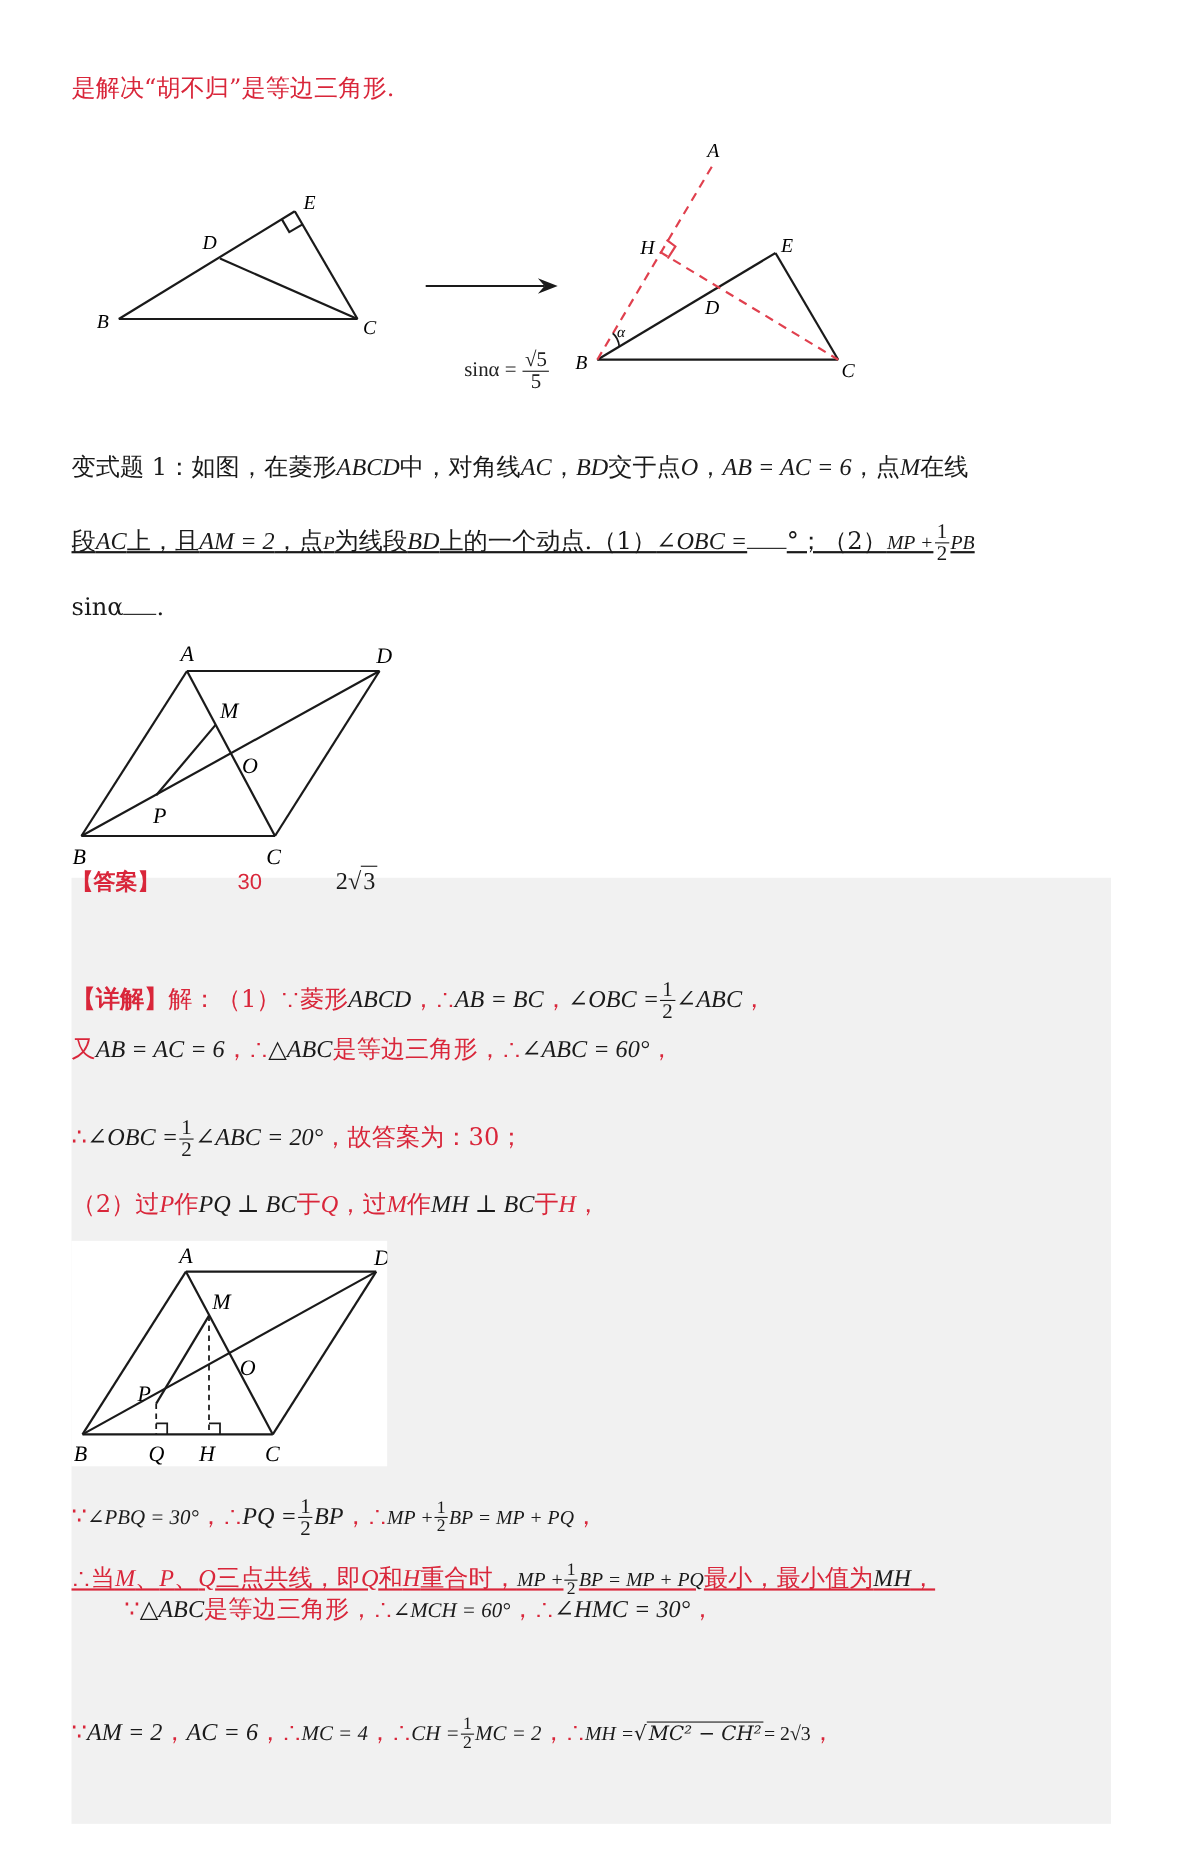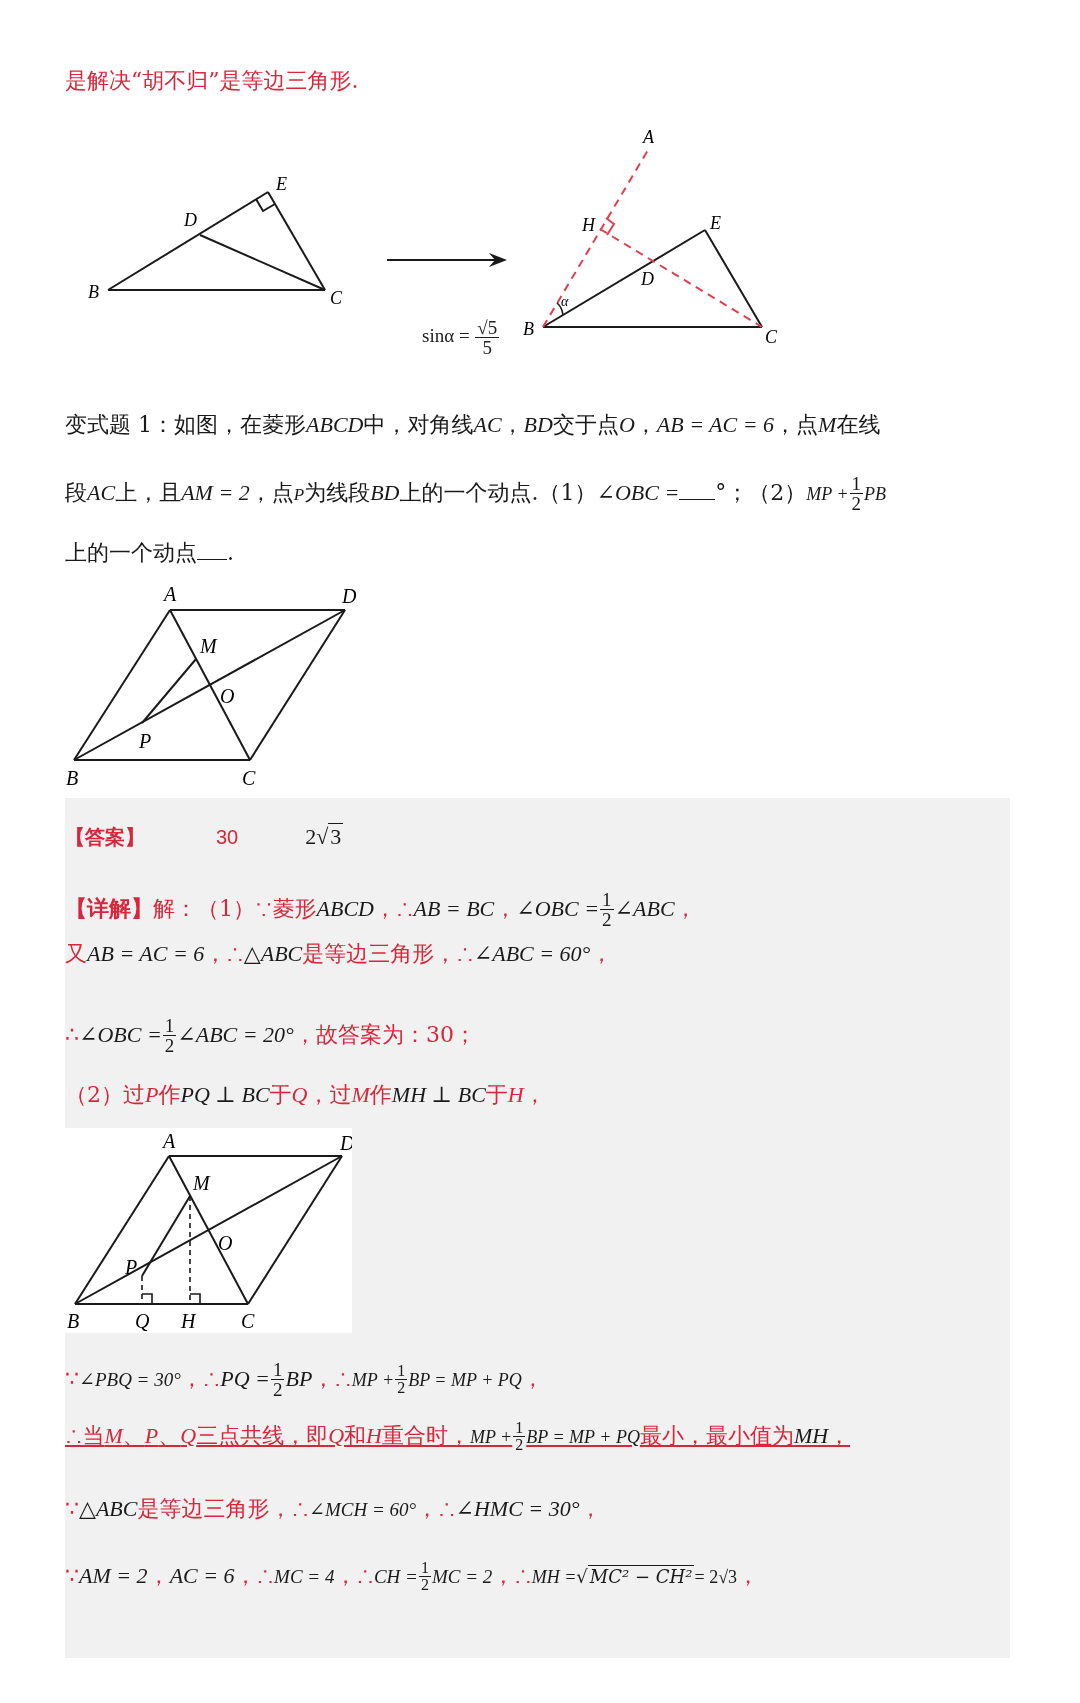--- a/index.html
+++ b/index.html
@@ -71,26 +71,26 @@
   <text x="121" y="160" font-size="18">D</text>
   <text x="3" y="210" font-size="18">B</text>
   <text x="245" y="218" font-size="18">C</text>
   <text x="41" y="181" font-size="14">α</text>
 </svg>
 
 <div class="line black" style="top:410px;">
   <span>变式题 1：如图，在菱形</span><span class="math">ABCD</span><span>中，对角线</span><span class="math">AC</span><span>，</span><span class="math">BD</span><span>交于点</span><span class="math">O</span><span>，</span><span class="math">AB = AC = 6</span><span>，点</span><span class="math">M</span><span>在线</span>
 </div>
 
-<div class="line black" style="top:474px;">
+<div class="line black" style="top:474px;text-decoration:underline;">
   <span>段</span><span class="math">AC</span><span>上，且</span><span class="math">AM = 2</span><span>，点</span><span class="math" style="font-size:17px;">P</span><span>为线段</span><span class="math">BD</span><span>上的一个动点.（1）</span><span class="math">∠OBC =</span><span class="blank"></span><span>°；（2）</span><span class="math" style="font-size:18px;">MP +</span><span class="frac"><span class="num">1</span><span class="den">2</span></span><span class="math" style="font-size:18px;">PB</span>
 </div>
 
 <div class="line black" style="top:538px;">
-  <span>上的一个动点</span><span class="blank s"></span><span>.</span>
+  <span>sinα</span><span class="blank s"></span><span>.</span>
 </div>
 
 <svg class="abs" style="left:62px; top:583px;" width="300" height="210">
   <g stroke="#1a1a1a" stroke-width="2" fill="none">
     <line x1="108" y1="27" x2="283" y2="27"></line>
     <line x1="12" y1="177" x2="188" y2="177"></line>
     <line x1="12" y1="177" x2="108" y2="27"></line>
     <line x1="188" y1="177" x2="283" y2="27"></line>
     <line x1="12" y1="177" x2="283" y2="27"></line>
     <line x1="108" y1="27" x2="188" y2="177"></line>
@@ -100,21 +100,21 @@
   <text x="280" y="20" font-size="20">D</text>
   <text x="138" y="70" font-size="20">M</text>
   <text x="158" y="120" font-size="20">O</text>
   <text x="77" y="165" font-size="20">P</text>
   <text x="4" y="202" font-size="20">B</text>
   <text x="180" y="202" font-size="20">C</text>
 </svg>
 
 <div class="graybox"></div>
 
-<div class="line" style="top:822px;">
+<div class="line" style="top:786px;">
   <span class="red" style="font-weight:bold; font-size:20px;">【答案】</span>
   <span class="red" style="display:inline-block; margin-left:64px; font-family:'Liberation Sans',sans-serif; font-size:20px;">30</span>
   <span class="black" style="display:inline-block; margin-left:60px; font-family:'Liberation Serif',serif; font-size:22px;"><span>2</span><span class="sqrt">√<span class="rad" style="font-style:normal;">3</span></span></span>
 </div>
 
 <div class="line" style="top:890px;">
   <span class="red" style="font-weight:bold;">【详解】</span><span class="red">解：（1）∵菱形</span><span class="math black">ABCD</span><span class="red">，∴</span><span class="math black">AB = BC</span><span class="red">，</span><span class="math black">∠OBC =</span><span class="frac black"><span class="num">1</span><span class="den">2</span></span><span class="math black">∠ABC</span><span class="red">，</span>
 </div>
 
 <div class="line" style="top:939px;">
@@ -160,19 +160,19 @@
 </svg>
 
 <div class="line" style="top:1360px;">
   <span class="red">∵</span><span class="math black" style="font-size:19px;">∠PBQ = 30°</span><span class="red">，∴</span><span class="math black">PQ =</span><span class="frac black"><span class="num">1</span><span class="den">2</span></span><span class="math black">BP</span><span class="red">，∴</span><span class="math black" style="font-size:18px;">MP +</span><span class="frac black"><span class="num" style="font-size:16px;">1</span><span class="den" style="font-size:16px;">2</span></span><span class="math black" style="font-size:18px;">BP = MP + PQ</span><span class="red">，</span>
 </div>
 
 <div class="line red" style="top:1420px;text-decoration:underline;">
   <span>∴当</span><span class="math">M</span><span>、</span><span class="math">P</span><span>、</span><span class="math">Q</span><span>三点共线，即</span><span class="math">Q</span><span>和</span><span class="math">H</span><span>重合时，</span><span class="math black" style="font-size:18px;">MP +</span><span class="frac black"><span class="num" style="font-size:16px;">1</span><span class="den" style="font-size:16px;">2</span></span><span class="math black" style="font-size:18px;">BP = MP + PQ</span><span>最小，最小值为</span><span class="math black">MH</span><span>，</span>
 </div>
 
-<div class="line" style="top:1494px;">
+<div class="line" style="top:1448px;padding-left:48px;">
   <span class="red">∵</span><span class="math black">△ABC</span><span class="red">是等边三角形，∴</span><span class="math black" style="font-size:19px;">∠MCH = 60°</span><span class="red">，∴</span><span class="math black">∠HMC = 30°</span><span class="red">，</span>
 </div>
 
 <div class="line" style="top:1560px;">
   <span class="red">∵</span><span class="math black">AM = 2</span><span class="red">，</span><span class="math black">AC = 6</span><span class="red">，∴</span><span class="math black" style="font-size:19px;">MC = 4</span><span class="red">，∴</span><span class="math black" style="font-size:19px;">CH =</span><span class="frac black"><span class="num" style="font-size:16px;">1</span><span class="den" style="font-size:16px;">2</span></span><span class="math black" style="font-size:19px;">MC = 2</span><span class="red">，∴</span><span class="math black" style="font-size:18px;">MH =</span><span class="sqrt black" style="font-size:18px;">√<span class="rad">MC² − CH²</span></span><span class="math black" style="font-size:18px; font-style:normal;">= 2√3</span><span class="red">，</span>
 </div>
 
 </body></html>

